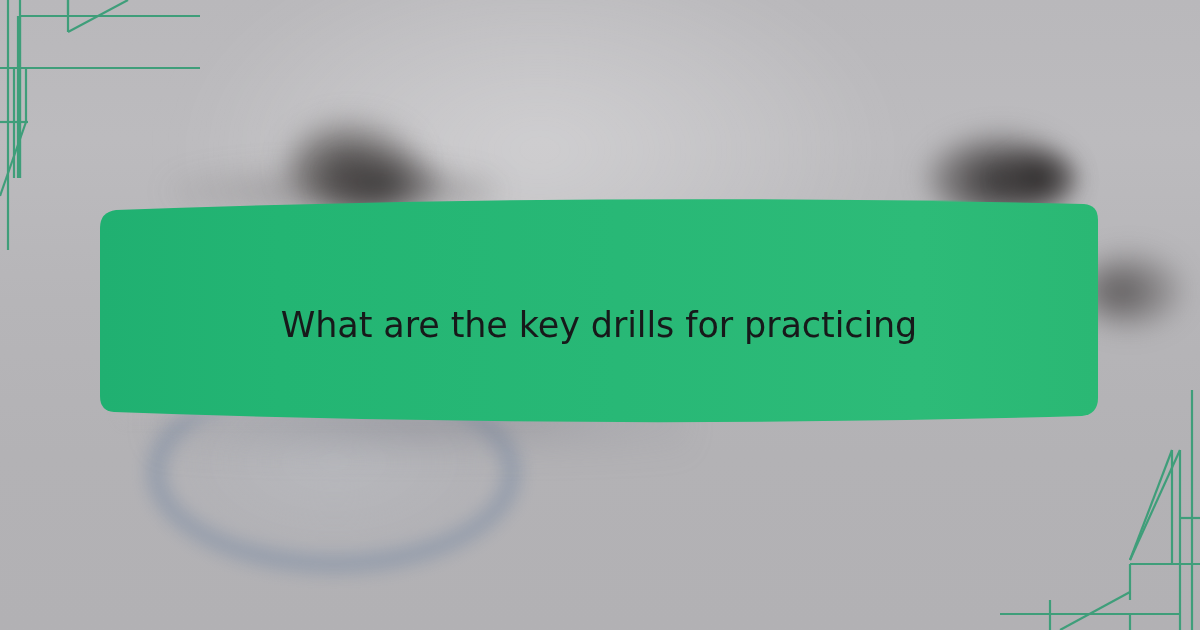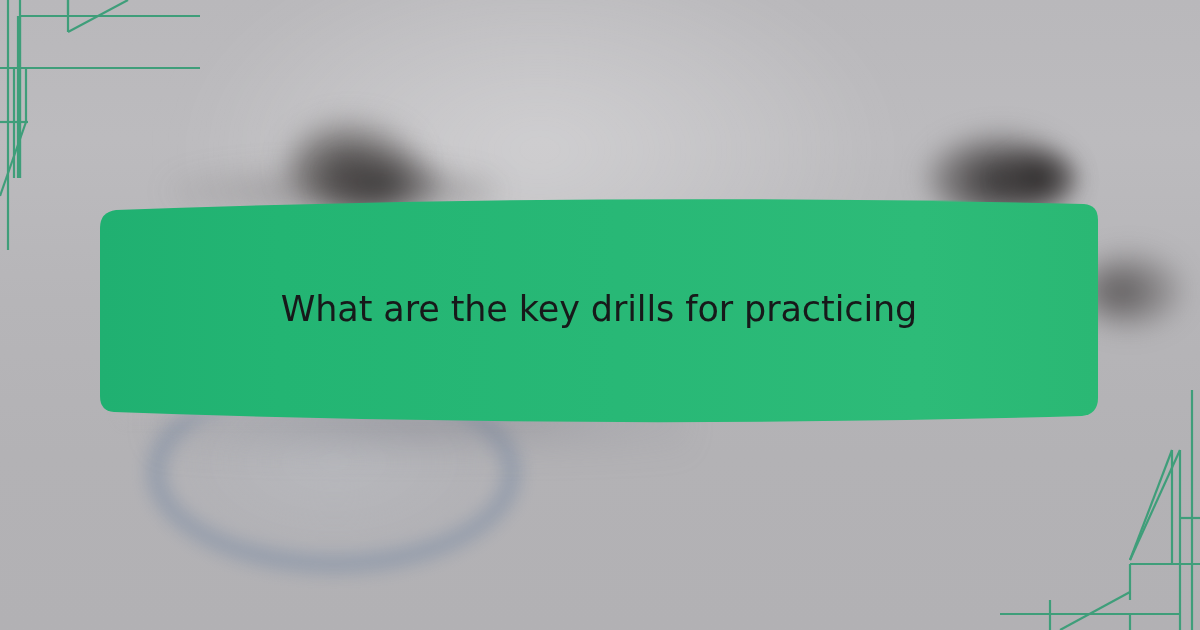--- a/index.html
+++ b/index.html
@@ -208,21 +208,21 @@
     height: 234px;
   }
   .banner-svg {
     position: absolute;
     inset: 0;
     display: block;
   }
   .banner-text {
     position: absolute;
     left: 0;
-    top: 0;
+    top: 16px;
     width: 100%;
     height: 100%;
     display: flex;
     flex-direction: column;
     align-items: center;
     justify-content: center;
     box-sizing: border-box;
     padding: 0 90px 2px 90px;
   }
   .banner-text .line {

